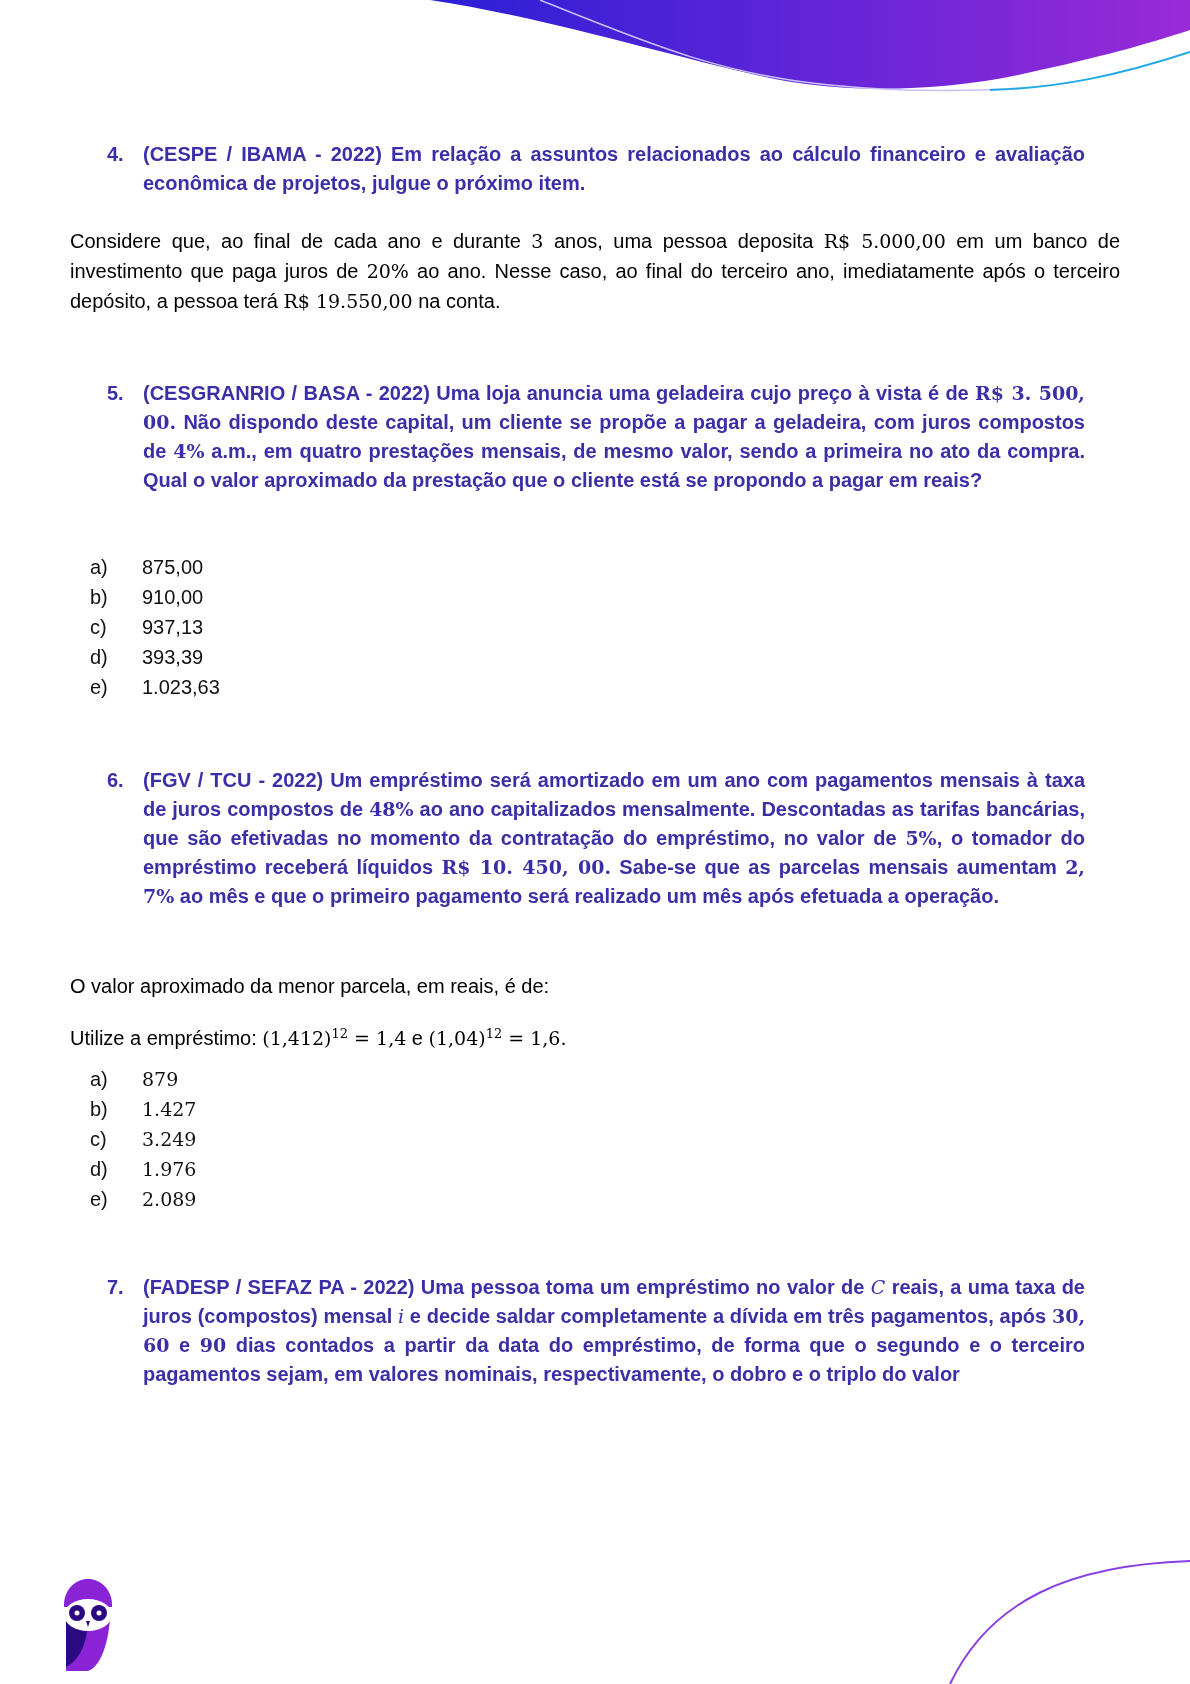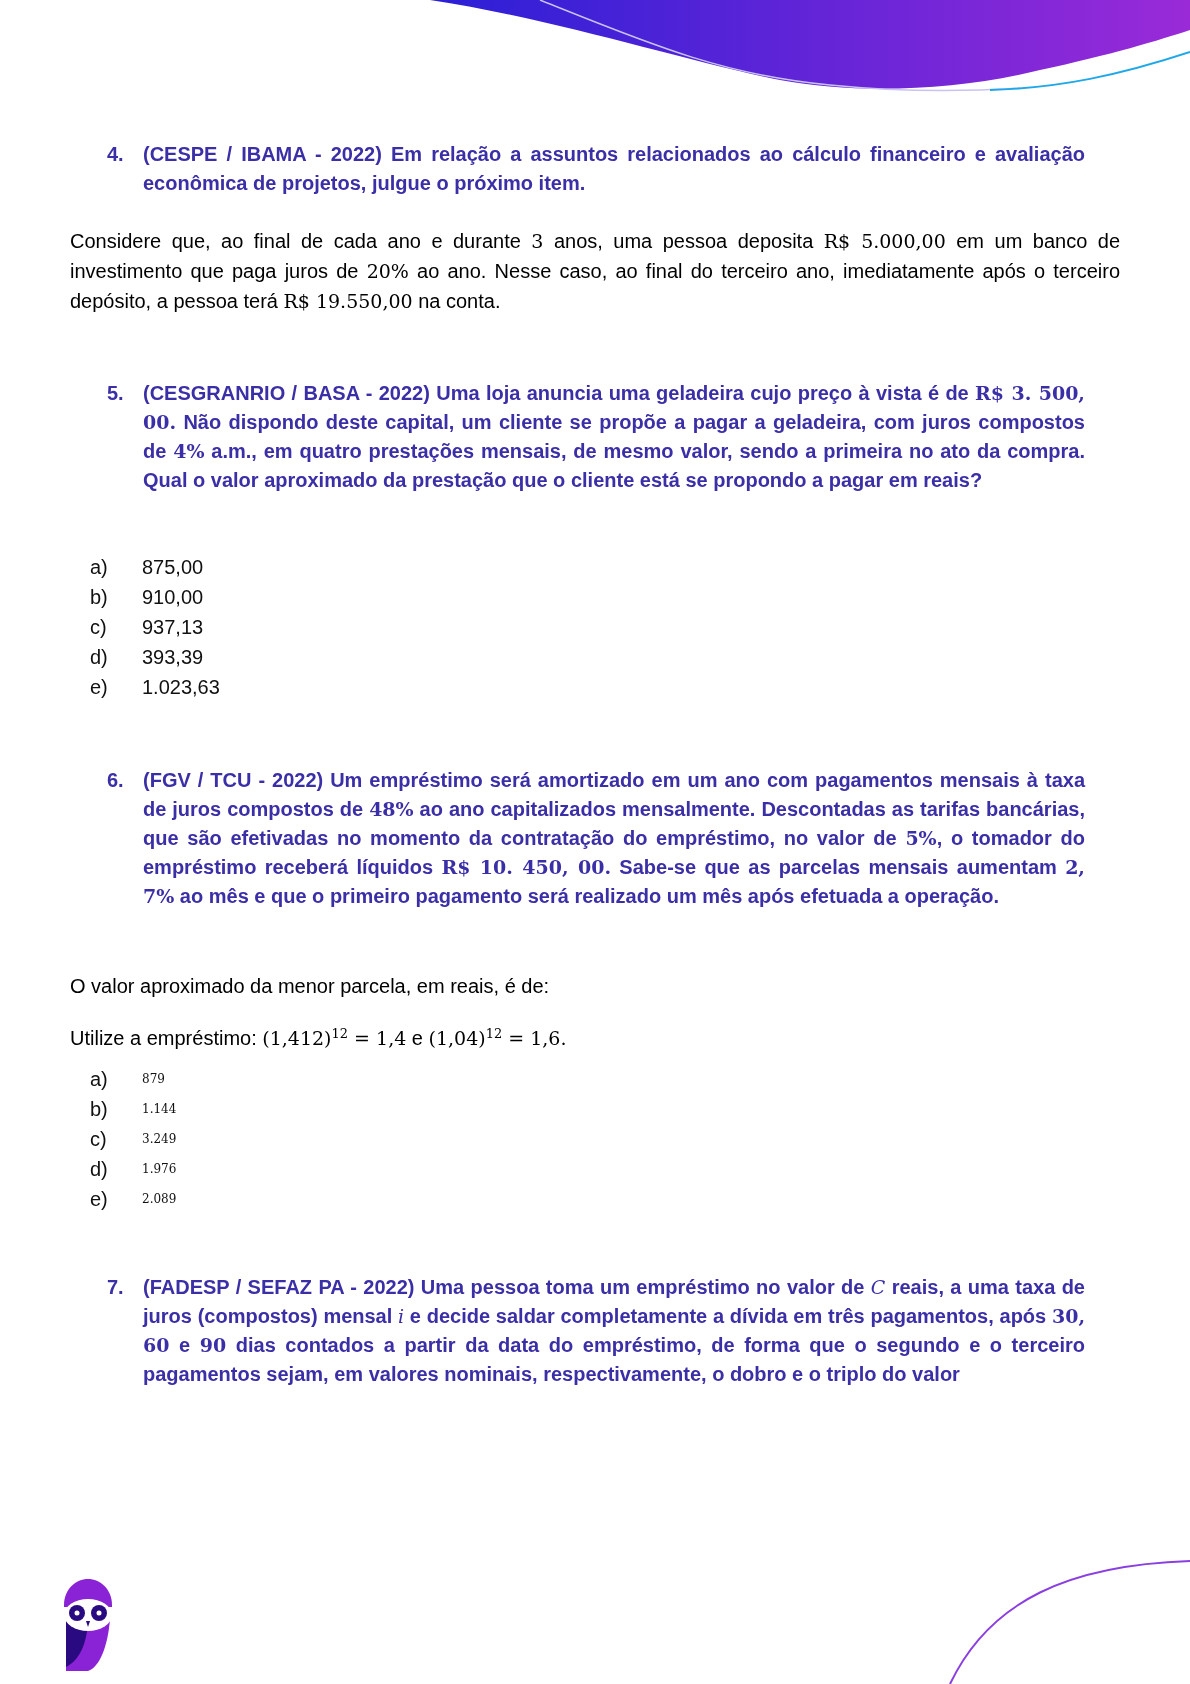--- a/index.html
+++ b/index.html
@@ -16,21 +16,21 @@
   .q-head .num { position: absolute; left: -3px; width: 30px; }
   .q-head .txt { display: block; margin-left: 33px; }
   .math { font-family: "DejaVu Serif", serif; font-weight: bold; font-size: 19px; }
   .math-it { font-family: "DejaVu Serif", serif; font-style: italic; font-weight: normal; }
   .body-text { position: absolute; left: 70px; width: 1050px; font-size: 20px; line-height: 30px;
                text-align: justify; color: #000000; }
   .mathn { font-family: "DejaVu Serif", serif; font-size: 19px; }
   .opts { position: absolute; left: 90px; font-size: 20px; line-height: 30px; color: #111; }
   .opts .opt { display: flex; }
   .opts .lbl { width: 52px; }
-  .opts .serif { font-family: "DejaVu Serif", serif; font-size: 12px; }
+  .opts .serif { font-family: "DejaVu Serif", serif; font-size: 19px; }
   sup { font-size: 13px; }
 </style>
 </head>
 <body>
 
 <svg id="top-wave" class="deco" viewBox="0 0 1190 100" preserveAspectRatio="none">
   <defs>
     <linearGradient id="wg" x1="0" y1="0" x2="1" y2="0">
       <stop offset="0" stop-color="#2a1fd6"></stop>
       <stop offset="1" stop-color="#9a2ad8"></stop>
@@ -84,21 +84,21 @@
 <div class="body-text" style="top:1019px;">
   <span>Utilize a empréstimo: </span><span class="mathn"><span>(1,412)</span><sup>12</sup><span> = 1,4</span></span><span> e </span><span class="mathn"><span>(1,04)</span><sup>12</sup><span> = 1,6.</span></span>
 </div>
 <div class="opts" style="top:1064px;">
   <div class="opt">
       <span class="lbl">a)</span>
       <span class="serif">879</span>
     </div>
   <div class="opt">
       <span class="lbl">b)</span>
-      <span class="serif">1.144</span>
+      <span class="serif">1.427</span>
     </div>
   <div class="opt">
       <span class="lbl">c)</span>
       <span class="serif">3.249</span>
     </div>
   <div class="opt">
       <span class="lbl">d)</span>
       <span class="serif">1.976</span>
     </div>
   <div class="opt">

